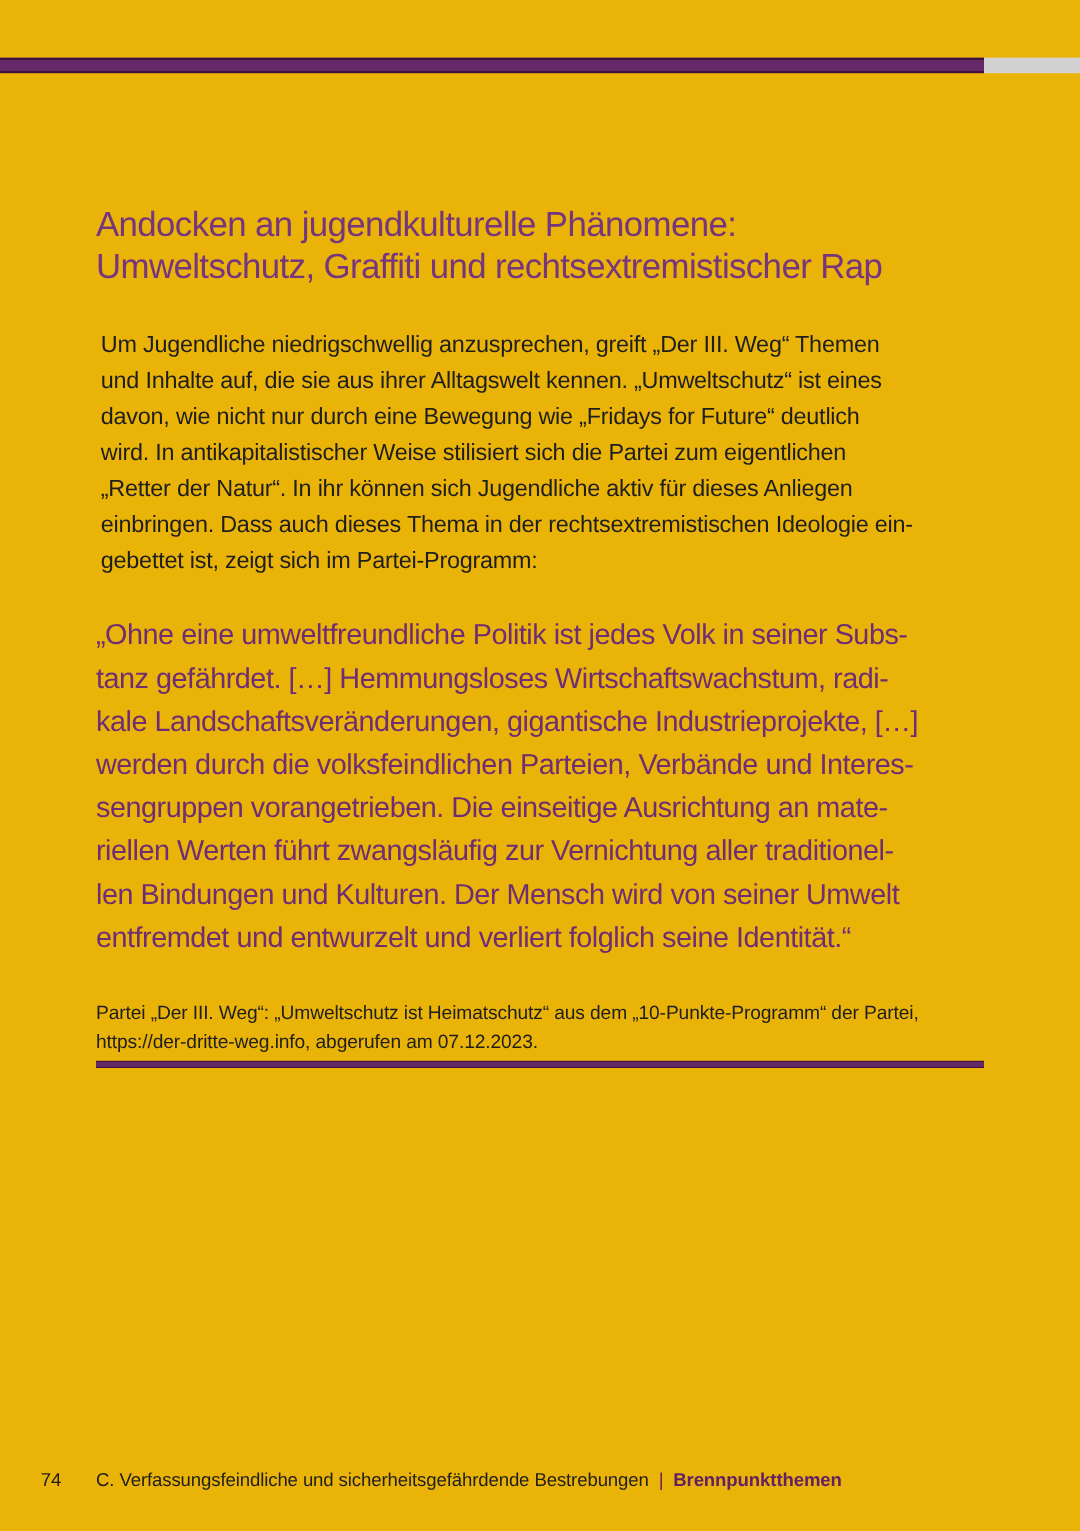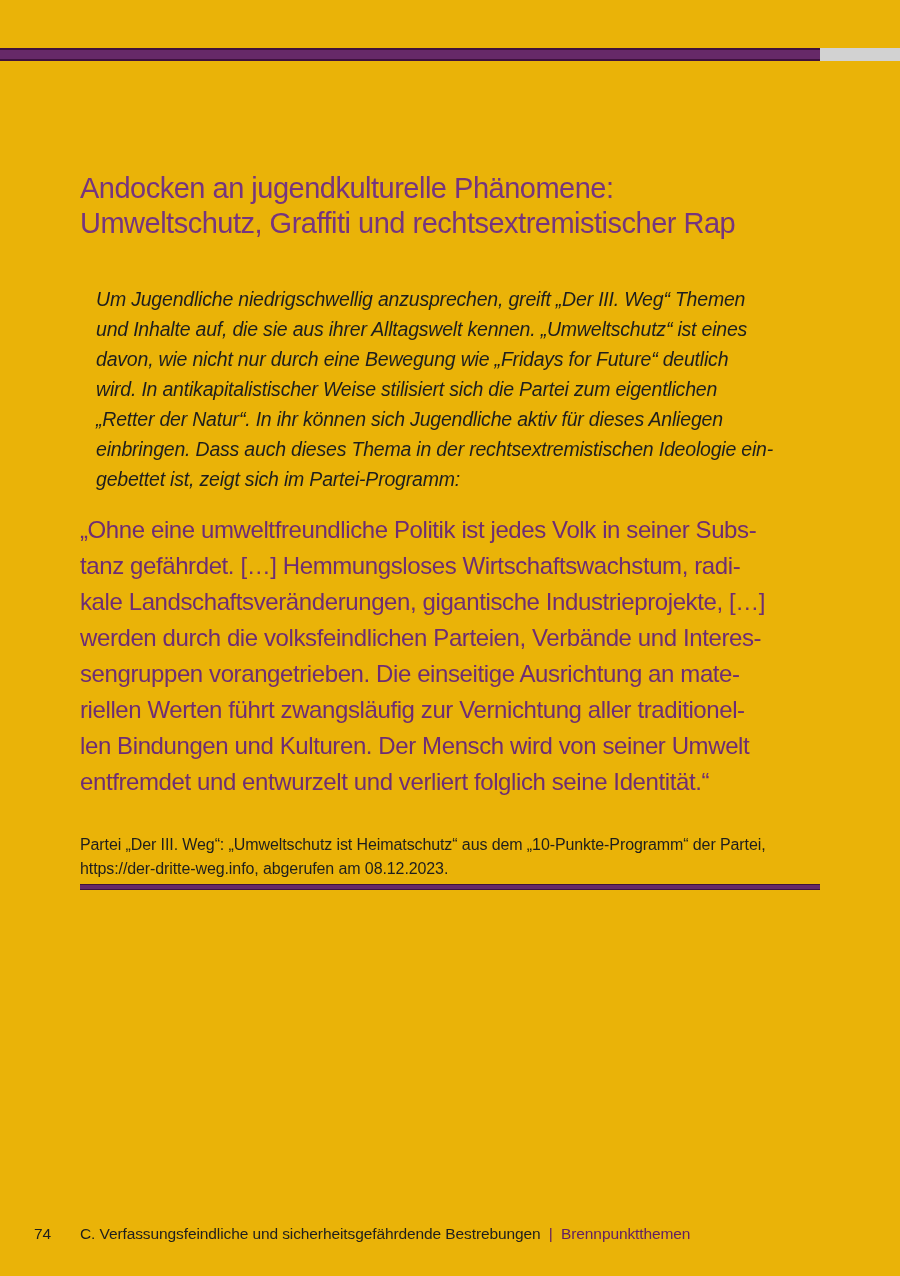--- a/index.html
+++ b/index.html
@@ -96,55 +96,55 @@
     left: 34px;
     top: 0;
   }
   .footer .footer-text {
     position: absolute;
     left: 80px;
     top: 0;
     white-space: nowrap;
   }
   .footer .sep { color: #632063; padding: 0 4px; }
-  .footer .section { color: #632063; font-weight: 400; }
+  .footer .section { color: #632063; font-weight: 700; }
   .abs { position: absolute; }
 </style>
 </head>
 <body>
 
 <div class="page">
 
   <div class="topbar">
     <div class="topbar-purple"></div>
     <div class="topbar-gray"></div>
   </div>
 
   <h1 class="content abs heading" style="margin: 0px; color: rgb(118, 53, 127);">Andocken an jugendkulturelle Phänomene:
 Umweltschutz, Graffiti und rechtsextremistischer Rap</h1>
 
-  <p class="content abs body-par par1" style="margin:16px;font-style:italic;">Um Jugendliche niedrigschwellig anzusprechen, greift „Der III. Weg“ Themen
+  <p class="content abs body-par par1" style="margin:4px;">Um Jugendliche niedrigschwellig anzusprechen, greift „Der III. Weg“ Themen
 und Inhalte auf, die sie aus ihrer Alltagswelt kennen. „Umweltschutz“ ist eines
 davon, wie nicht nur durch eine Bewegung wie „Fridays for Future“ deutlich
 wird. In antikapitalistischer Weise stilisiert sich die Partei zum eigentlichen
 „Retter der Natur“. In ihr können sich Jugendliche aktiv für dieses Anliegen
 einbringen. Dass auch dieses Thema in der rechtsextremistischen Ideologie ein-
 gebettet ist, zeigt sich im Partei-Programm:</p>
 
   <blockquote class="content abs quote" style="margin: 0px; color: rgb(110, 45, 116);">„Ohne eine umweltfreundliche Politik ist jedes Volk in seiner Subs-
 tanz gefährdet. […] Hemmungsloses Wirtschaftswachstum, radi-
 kale Landschaftsveränderungen, gigantische Industrieprojekte, […]
 werden durch die volksfeindlichen Parteien, Verbände und Interes-
 sengruppen vorangetrieben. Die einseitige Ausrichtung an mate-
 riellen Werten führt zwangsläufig zur Vernichtung aller traditionel-
 len Bindungen und Kulturen. Der Mensch wird von seiner Umwelt
 entfremdet und entwurzelt und verliert folglich seine Identität.“</blockquote>
 
   <p class="content abs citation" style="margin:0;">Partei „Der III. Weg“: „Umweltschutz ist Heimatschutz“ aus dem „10-Punkte-Programm“ der Partei,
-https://der-dritte-weg.info, abgerufen am 08.12.2023.</p>
+https://der-dritte-weg.info, abgerufen am 07.12.2023.</p>
 
   <div class="rule"></div>
 
 
 
   <div class="footer">
     <span class="page-num">74</span>
     <span class="footer-text">
       <span>C. Verfassungsfeindliche und sicherheitsgefährdende Bestrebungen</span>
       <span class="sep" style="color: rgb(99, 32, 99);">|</span>

